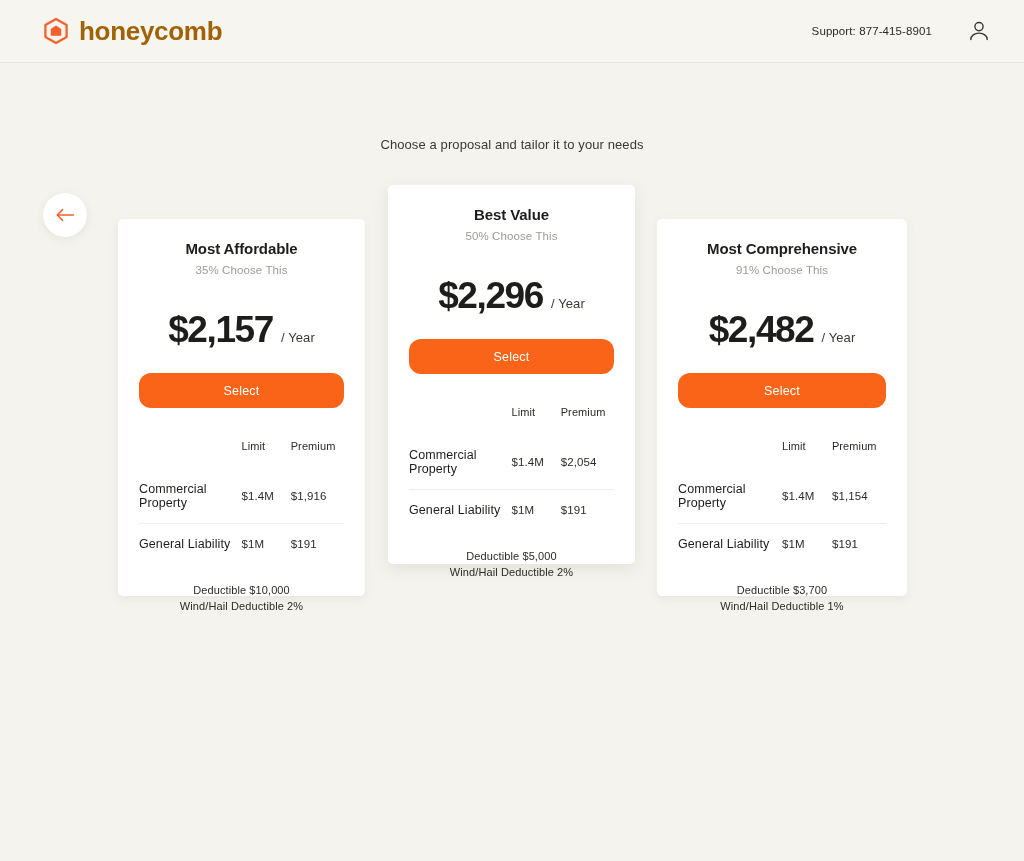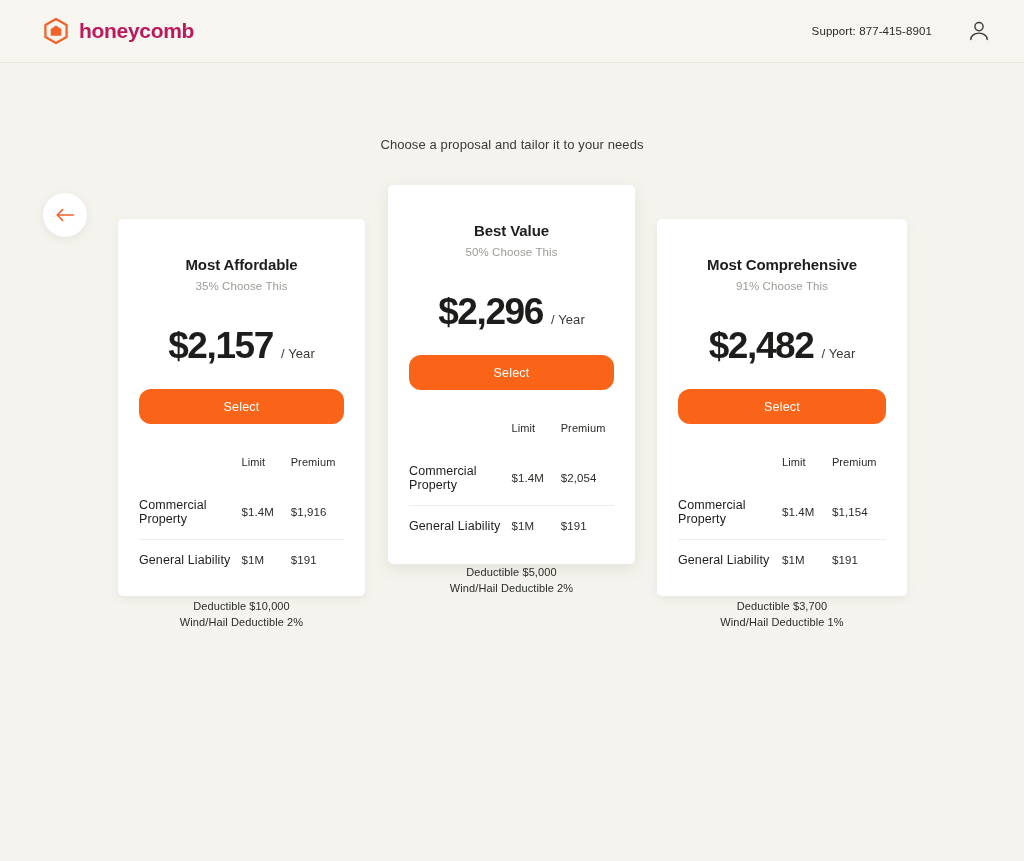--- a/index.html
+++ b/index.html
@@ -34,23 +34,23 @@
     gap: 9px;
   }
 
   .brand-mark {
     width: 28px;
     height: 28px;
     display: block;
   }
 
   .brand-name {
-    font-size: 21px;
+    font-size: 26px;
     font-weight: bold;
-    color: #be185d;
+    color: #a16207;
     letter-spacing: -0.3px;
     text-align: center;
   }
 
   .header-right {
     margin-left: auto;
     display: flex;
     align-items: center;
     gap: 34px;
   }
@@ -116,21 +116,21 @@
     width: 1024px;
     height: 470px;
     margin-top: 33px;
   }
 
   .card {
     position: absolute;
     background: #ffffff;
     border-radius: 5px;
     box-shadow: 0 3px 10px rgba(110,105,90,0.09);
-    padding: 16px 21px;
+    padding: 0 21px;
   }
 
   .card--left   { left: 118px; top: 34px;  width: 247px; height: 377px; }
   .card--center { left: 388px; top: 0px;   width: 247px; height: 379px; z-index: 2;
                   box-shadow: 0 5px 16px rgba(110,105,90,0.13); }
   .card--right  { left: 657px; top: 34px;  width: 250px; height: 377px; }
 
   .card-head {
     padding-top: 21px;
     text-align: center;

